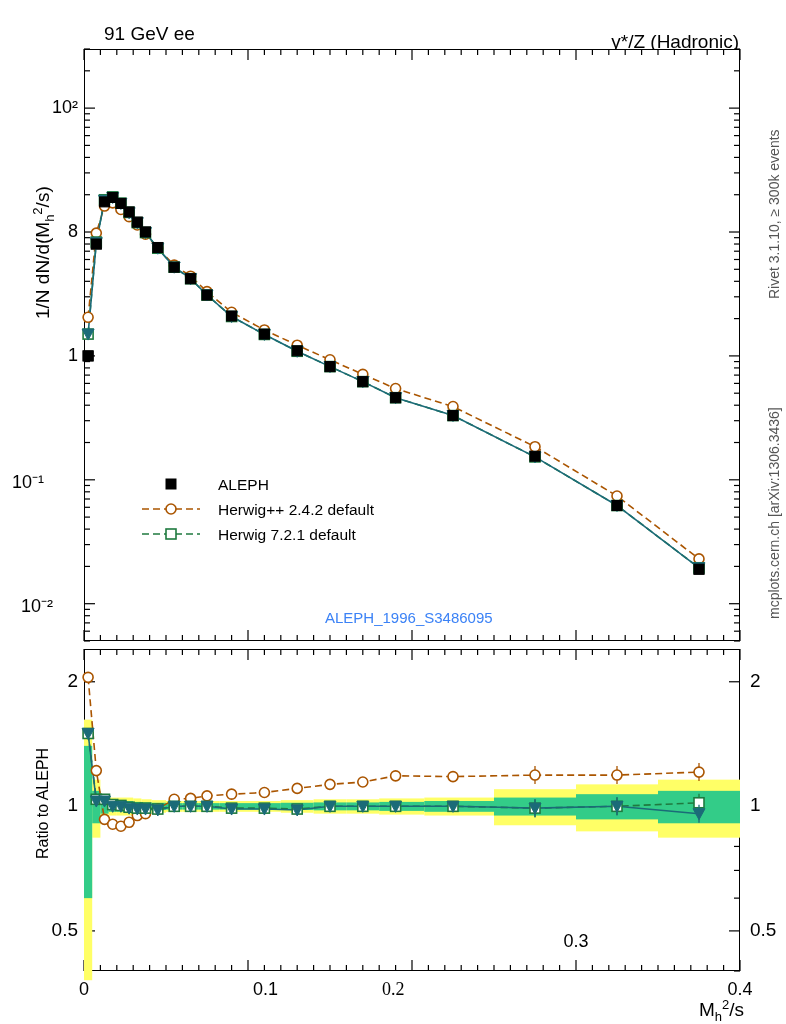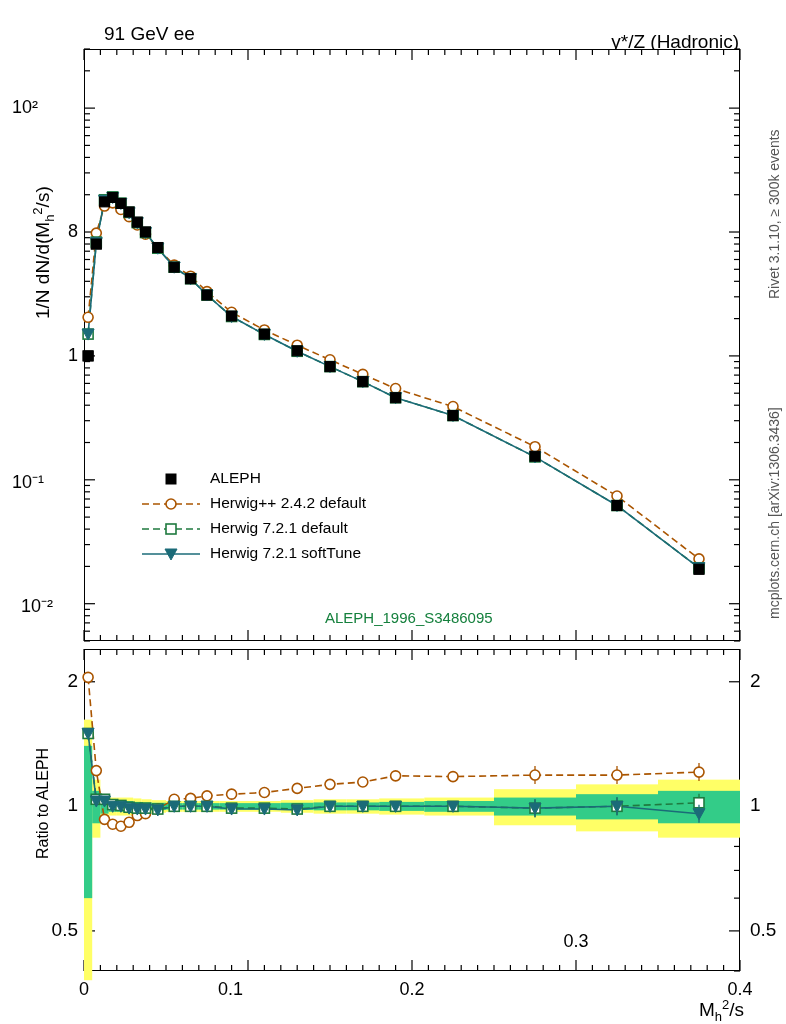--- a/index.html
+++ b/index.html
@@ -21,27 +21,27 @@
   #plot-title .small{font-size:15px;}
 
   
   #ylab-main{left:30px;top:300px;font-size:19px;transform:rotate(-90deg);transform-origin:0 0;}
   #ylab-ratio{left:34px;top:840px;font-size:16px;transform:rotate(-90deg);transform-origin:0 0;}
 
   
   #rt1{left:766px;top:280px;font-size:14px;color:#555;transform:rotate(-90deg);transform-origin:0 0;}
   #rt2{left:766px;top:600px;font-size:14px;color:#555;transform:rotate(-90deg);transform-origin:0 0;}
 
-  #watermark{left:325px;top:590px;font-size:15px;color:#15803d;}
+  #watermark{left:325px;top:590px;font-size:15px;color:#3b82f6;}
 
   
   #xlab{right:42px;top:978px;font-size:19px;}
 
   .legend{position:absolute;left:140px;top:450px;font-size:15.5px;}
-  .legend .row{display:flex;align-items:flex-start;height:25px;}
+  .legend .row{display:flex;align-items:flex-end;height:25px;gap:8px;}
   .legend .key{width:62px;height:20px;position:relative;margin-right:8px;}
   .legend .lbl{white-space:nowrap;}
 
   svg{display:block;}
 </style>
 </head>
 <body>
 
 <div id="root">
 
@@ -61,34 +61,34 @@
   <div class="txt" id="rt1">Rivet 3.1.10, ≥ 300k events</div>
   <div class="txt" id="rt2">mcplots.cern.ch [arXiv:1306.3436]</div>
 
   <div class="txt" id="watermark">ALEPH_1996_S3486095</div>
 
   <div class="txt" id="xlab">
     <span>M</span><sub style="font-size:13px">h</sub><sup style="font-size:13px">2</sup><span>/s</span>
   </div>
 
   <div id="ticklayer">
-      <div class="txt" style="left: 12px; top: 78.114px; width: 66px; text-align: left; font-size: 18px;">10²</div>
+      <div class="txt" style="left: 12px; top: 78.114px; width: 66px; text-align: right; font-size: 18px;">10²</div>
       <div class="txt" style="left: 12px; top: 202.011px; width: 66px; text-align: right; font-size: 18px;">8</div>
       <div class="txt" style="left: 12px; top: 325.909px; width: 66px; text-align: right; font-size: 18px;">1</div>
       <div class="txt" style="left: 12px; top: 449.806px; width: 66px; text-align: left; font-size: 18px;">10⁻¹</div>
       <div class="txt" style="left: 21px; top: 573.703px; width: 66px; text-align: left; font-size: 18px;">10⁻²</div>
       <div class="txt" style="left: 20px; top: 650.765px; width: 58px; text-align: right; font-size: 19px;">2</div>
       <div class="txt" style="left: 750px; top: 650.765px; width: 46px; text-align: left; font-size: 19px;">2</div>
       <div class="txt" style="left: 20px; top: 775.332px; width: 58px; text-align: right; font-size: 19px;">1</div>
       <div class="txt" style="left: 750px; top: 775.332px; width: 46px; text-align: left; font-size: 19px;">1</div>
       <div class="txt" style="left: 20px; top: 899.899px; width: 58px; text-align: right; font-size: 19px;">0.5</div>
       <div class="txt" style="left: 750px; top: 899.899px; width: 46px; text-align: left; font-size: 19px;">0.5</div>
       <div class="txt" style="left: 54px; top: 960px; width: 60px; text-align: center; font-size: 18px;">0</div>
-      <div class="txt" style="left: 218px; top: 960px; width: 60px; text-align: left; font-size: 18px;">0.1</div>
-      <div class="txt" style="left: 382px; top: 960px; width: 60px; text-align: center; font-size: 18px;">0.2</div>
+      <div class="txt" style="left: 218px; top: 960px; width: 60px; text-align: right; font-size: 18px;">0.1</div>
+      <div class="txt" style="left: 382px; top: 960px; width: 60px; text-align: left; font-size: 18px; font-family: Liberation Serif, serif;">0.2</div>
       <div class="txt" style="left: 546px; top: 912px; width: 60px; text-align: center; font-size: 18px;">0.3</div>
       <div class="txt" style="left: 710px; top: 960px; width: 60px; text-align: center; font-size: 18px;">0.4</div>
     </div>
 
   <div class="legend" id="legend">
       <div class="row">
         <div class="key">
           <svg width="62" height="20">
             <rect x="26" y="5" width="10" height="10" fill="#000000" stroke="#000000"></rect>
           </svg>
@@ -105,29 +105,20 @@
         <div class="lbl">Herwig++ 2.4.2 default</div>
       </div>
       <div class="row">
         <div class="key">
           <svg width="62" height="20">
             <line x1="2" y1="10" x2="60" y2="10" stroke="#1f7a3f" stroke-width="1.6" stroke-dasharray="7,4"></line>
             <rect x="26" y="5" width="10" height="10" fill="#fff" stroke="#1f7a3f" stroke-width="1.6"></rect>
           </svg>
         </div>
         <div class="lbl">Herwig 7.2.1 default</div>
-      </div>
-      <div class="row">
-        <div class="key">
-          <svg width="62" height="20">
-            <line x1="2" y1="10" x2="60" y2="10" stroke="#1b6b78" stroke-width="1.6"></line>
-            <polygon points="25,5 37,5 31,16" fill="#1b6b78" stroke="#1b6b78"></polygon>
-          </svg>
-        </div>
-        <div class="lbl">Herwig 7.2.1 softTune</div>
       </div>
     </div>
 
   <svg id="draw" width="786" height="1024" style="position:absolute;left:0;top:0;pointer-events:none">
       <line x1="84" y1="622" x2="90" y2="622" stroke="#000" stroke-width="1.2"></line>
       <line x1="740" y1="622" x2="734" y2="622" stroke="#000" stroke-width="1.2"></line>
       <line x1="84" y1="612.1896580489305" x2="90" y2="612.1896580489305" stroke="#000" stroke-width="1.2"></line>
       <line x1="740" y1="612.1896580489305" x2="734" y2="612.1896580489305" stroke="#000" stroke-width="1.2"></line>
       <line x1="84" y1="603.8951321152567" x2="90" y2="603.8951321152567" stroke="#000" stroke-width="1.2"></line>
       <line x1="740" y1="603.8951321152567" x2="734" y2="603.8951321152567" stroke="#000" stroke-width="1.2"></line>

